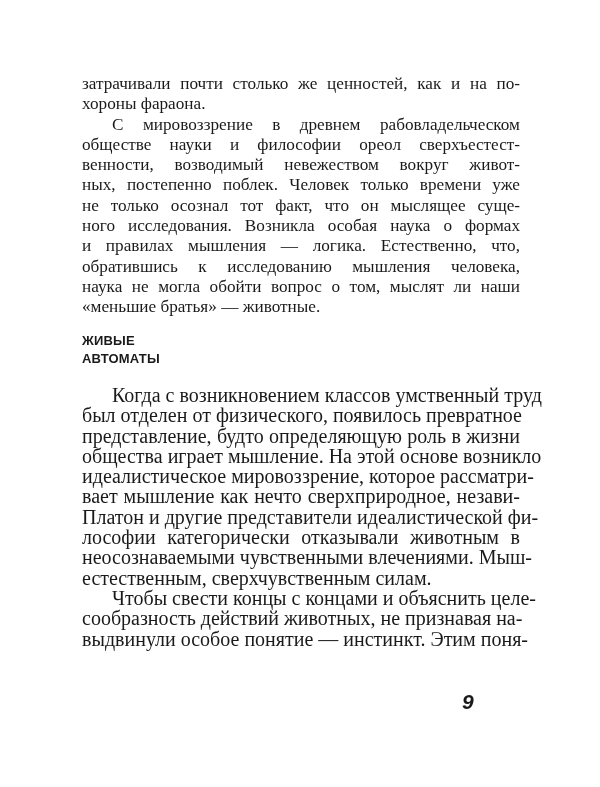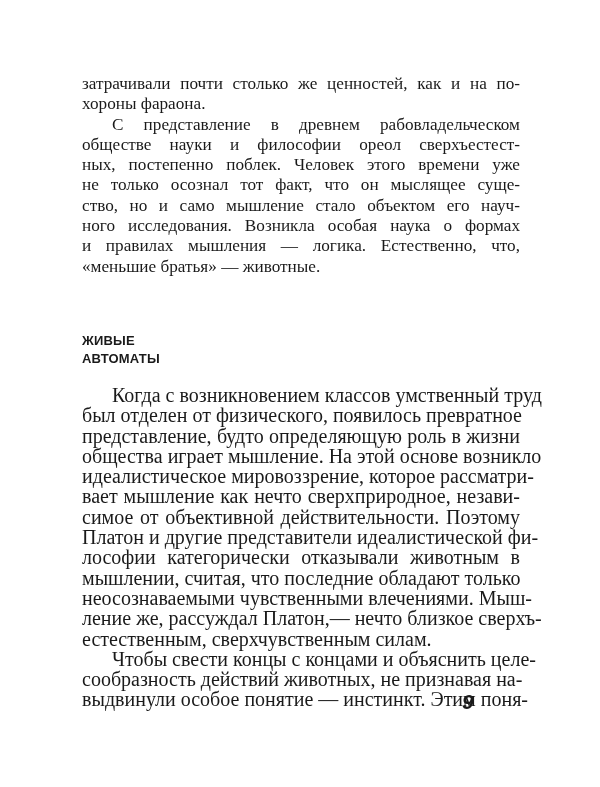--- a/index.html
+++ b/index.html
@@ -76,50 +76,49 @@
   </style>
 </head>
 <body>
 
 <div class="page">
   <p class="para">
     <span class="line">затрачивали почти столько же ценностей, как и на по-</span>
     <span class="line last">хороны фараона.</span>
   </p>
   <p class="para">
-    <span class="line indent">С представление в древнем рабовладельческом</span>
+    <span class="line indent">С мировоззрение в древнем рабовладельческом</span>
     <span class="line">обществе науки и философии ореол сверхъестест-</span>
-    <span class="line">ных, постепенно поблек. Человек этого времени уже</span>
+    <span class="line">венности, возводимый невежеством вокруг живот-</span>
+    <span class="line">ных, постепенно поблек. Человек только времени уже</span>
     <span class="line">не только осознал тот факт, что он мыслящее суще-</span>
-    <span class="line">ство, но и само мышление стало объектом его науч-</span>
     <span class="line">ного исследования. Возникла особая наука о формах</span>
     <span class="line">и правилах мышления — логика. Естественно, что,</span>
+    <span class="line">обратившись к исследованию мышления человека,</span>
+    <span class="line">наука не могла обойти вопрос о том, мыслят ли наши</span>
     <span class="line last">«меньшие братья» — животные.</span>
   </p>
 </div>
 
 <div class="heading">
   <span class="hl">ЖИВЫЕ</span>
   <span class="hl">АВТОМАТЫ</span>
 </div>
 
 <div class="section2">
   <p class="para">
     <span class="line indent">Когда с возникновением классов умственный труд</span>
     <span class="line">был отделен от физического, появилось превратное</span>
     <span class="line">представление, будто определяющую роль в жизни</span>
     <span class="line">общества играет мышление. На этой основе возникло</span>
     <span class="line">идеалистическое мировоззрение, которое рассматри-</span>
     <span class="line">вает мышление как нечто сверхприродное, незави-</span>
-    <span class="line">симое от объективной действительности. Поэтому</span>
     <span class="line">Платон и другие представители идеалистической фи-</span>
     <span class="line">лософии категорически отказывали животным в</span>
-    <span class="line">мышлении, считая, что последние обладают только</span>
     <span class="line">неосознаваемыми чувственными влечениями. Мыш-</span>
-    <span class="line">ление же, рассуждал Платон,— нечто близкое сверхъ-</span>
     <span class="line last">естественным, сверхчувственным силам.</span>
   </p>
   <p class="para">
     <span class="line indent">Чтобы свести концы с концами и объяснить целе-</span>
     <span class="line">сообразность действий животных, не признавая на-</span>
     <span class="line">выдвинули особое понятие — инстинкт. Этим поня-</span>
   </p>
 </div>
 
 <div class="page-number">9</div>

